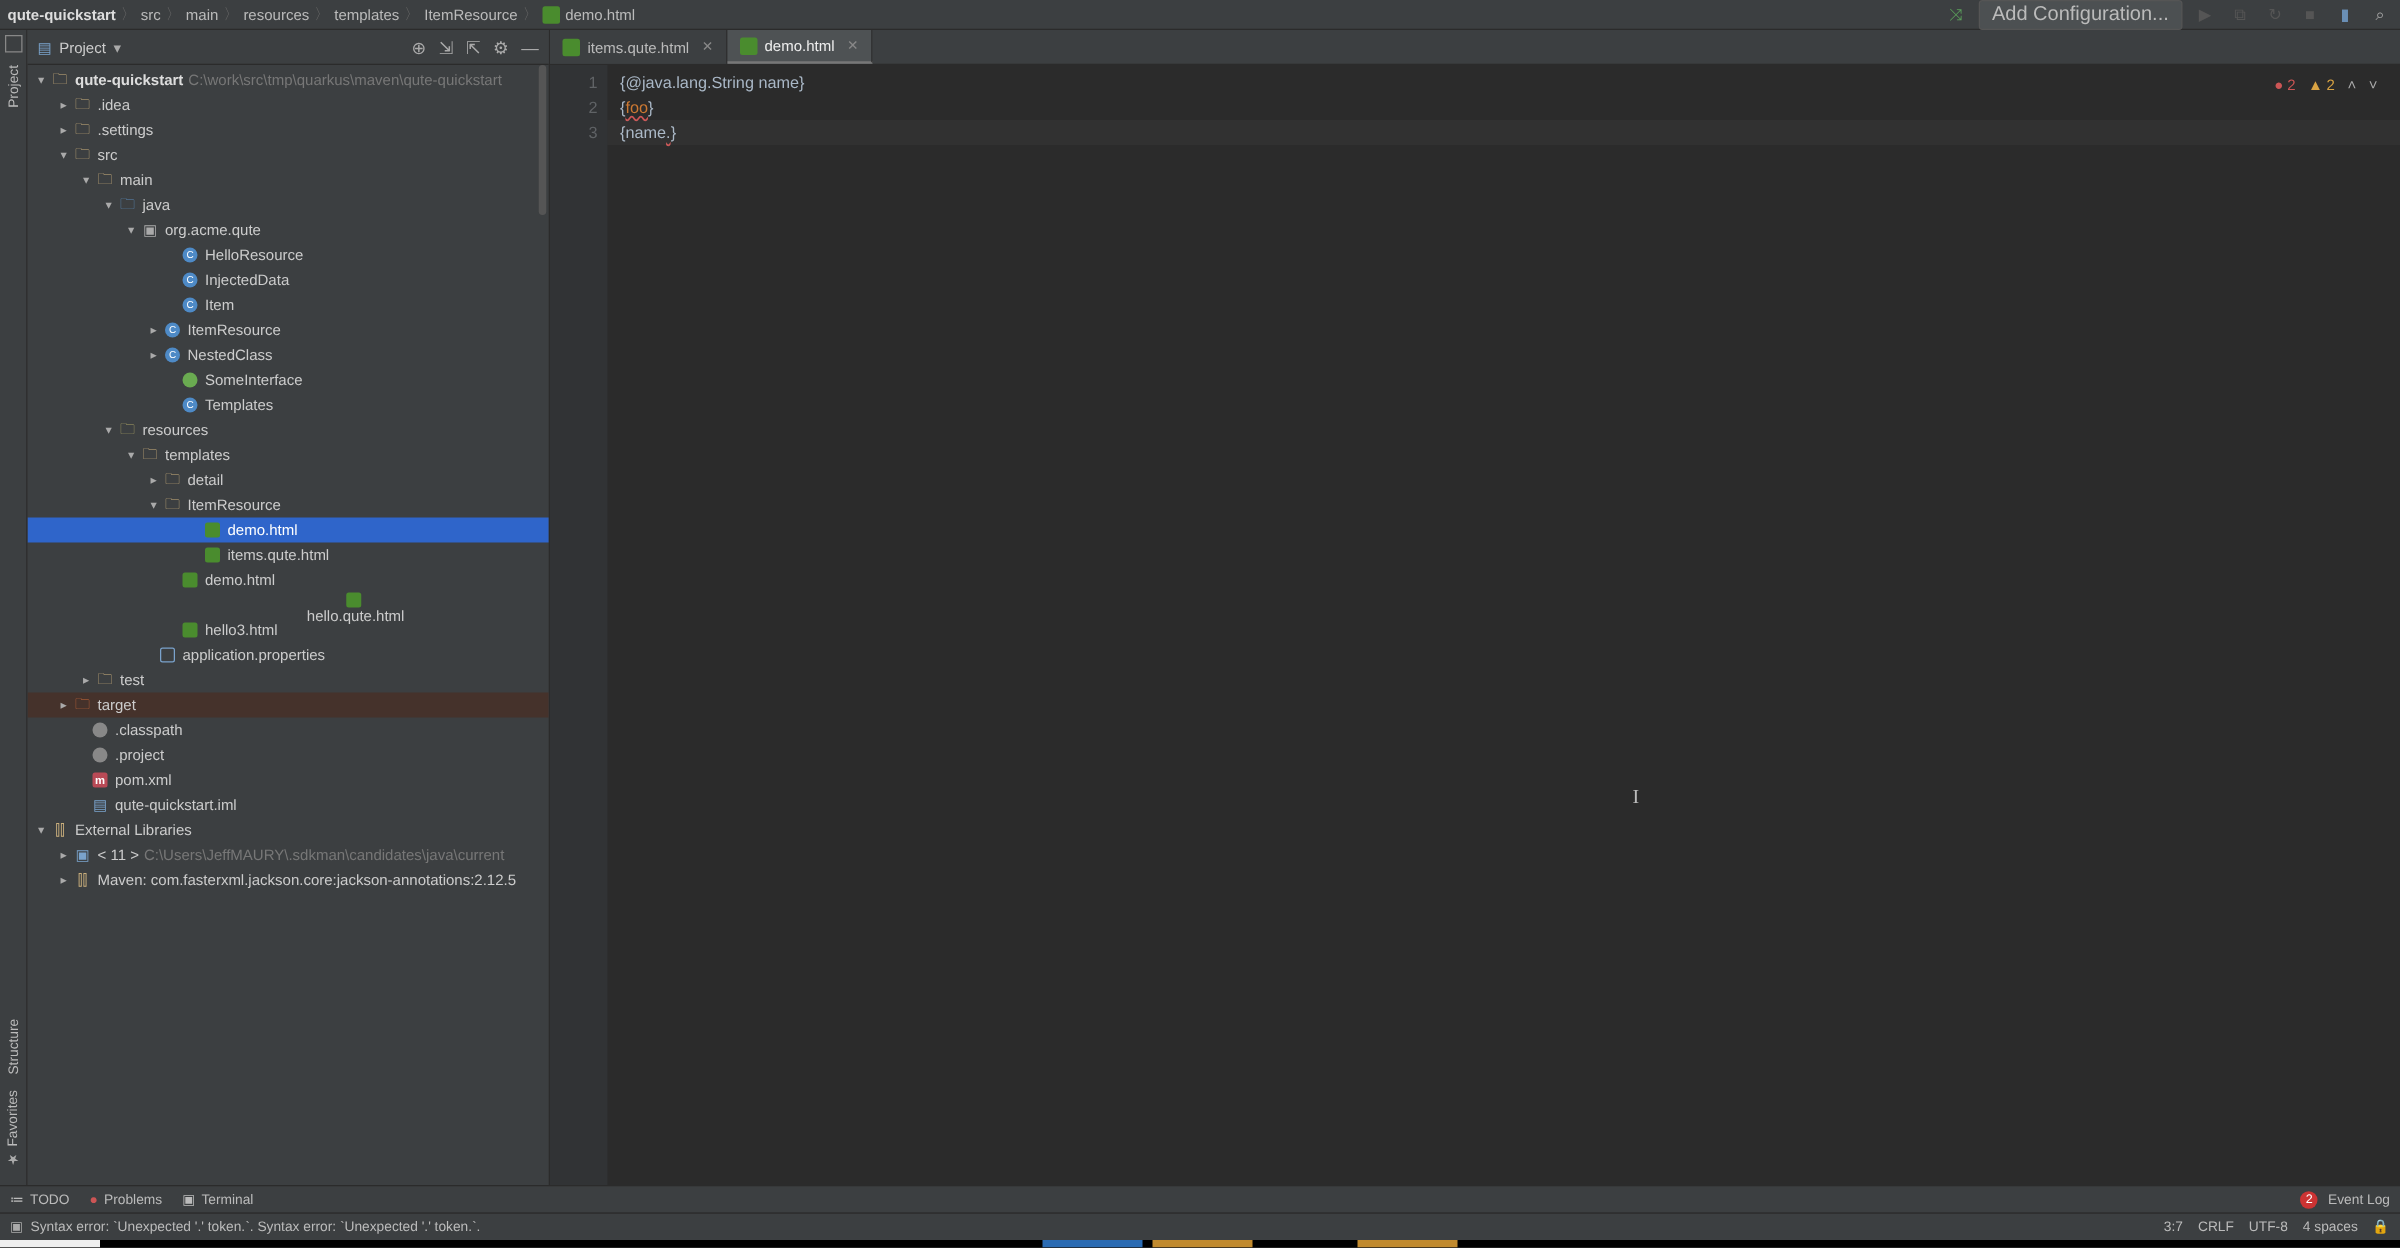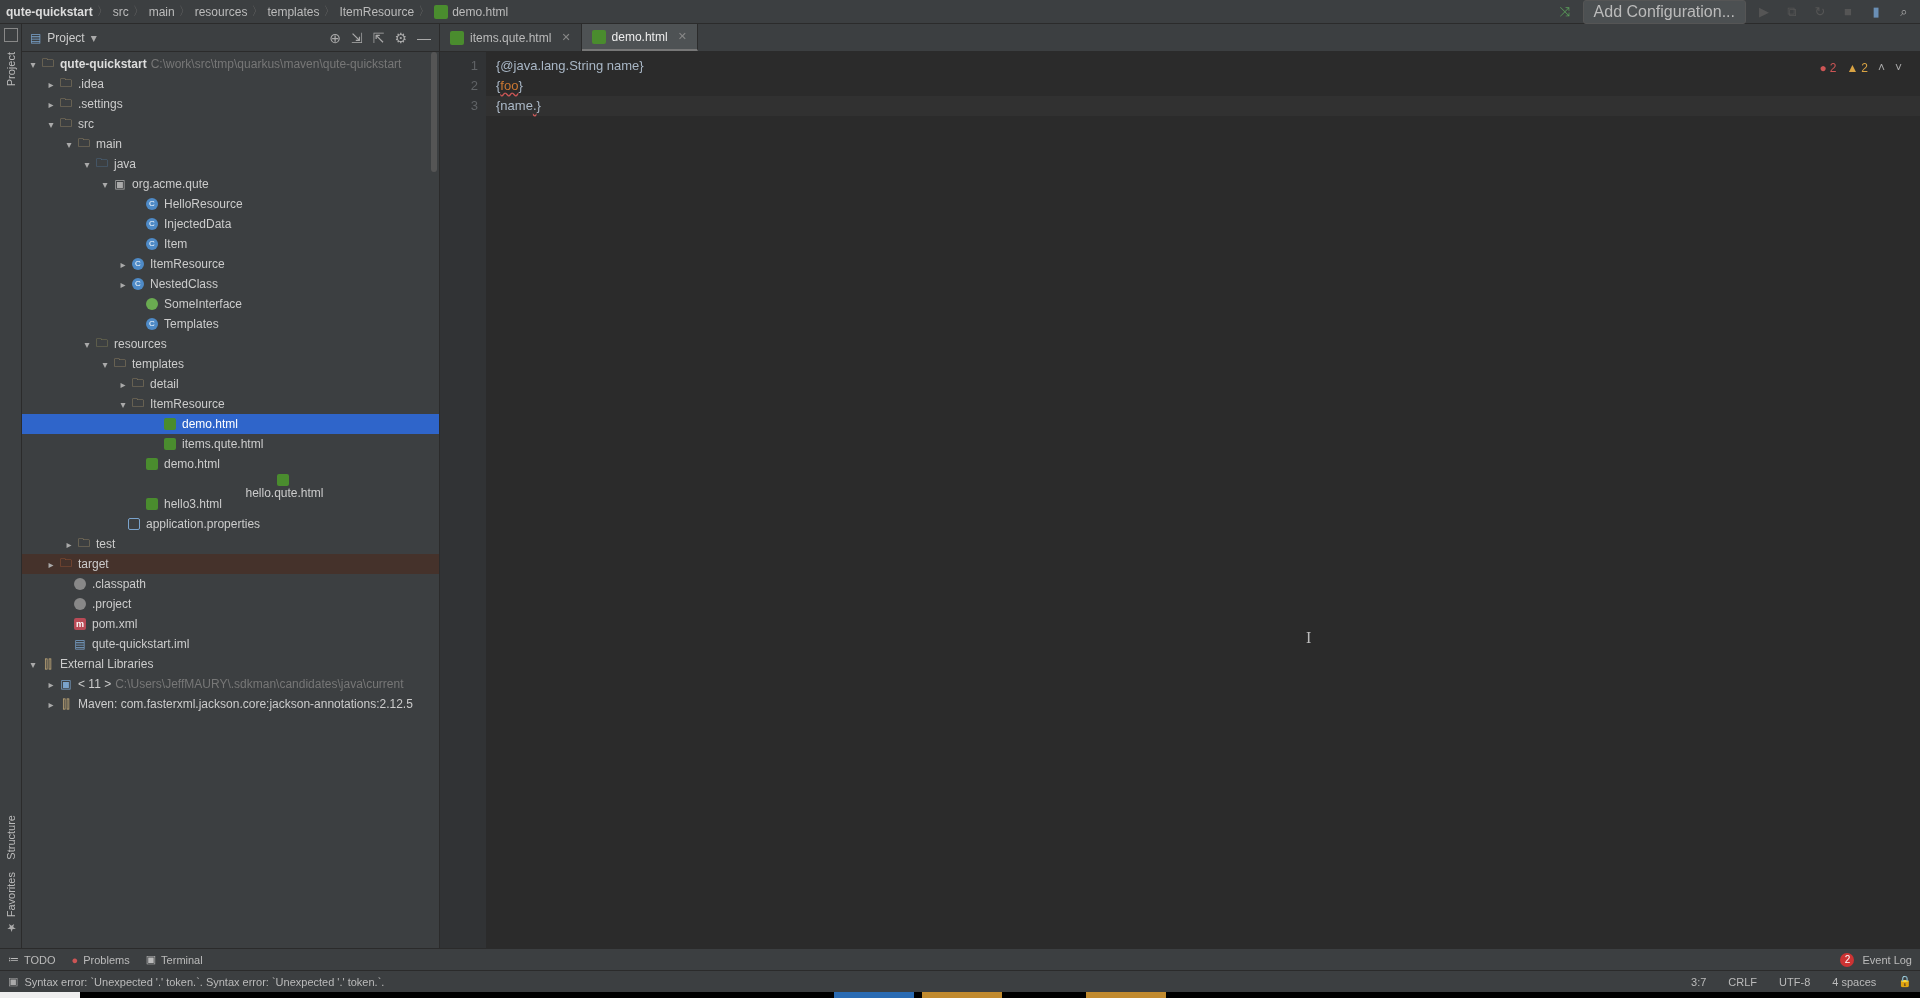--- a/index.html
+++ b/index.html
@@ -73,21 +73,21 @@
 
 
 .bottom-tools { height: 22px; background:#3c3f41; display:flex; align-items:center; padding:0 8px; border-top:1px solid #2b2b2b; gap:16px; }
 .tool-btn { display:flex; align-items:center; gap:5px; font-size:11px; color:#bbb; cursor:pointer;}
 .bottom-right { margin-left:auto; display:flex; gap:8px; align-items:center;}
 .event-badge { background:#cc3333; color:#fff; border-radius:50%; width:14px;height:14px;font-size:10px;text-align:center;line-height:14px;}
 
 
 .status-bar { height: 22px; background:#3c3f41; display:flex; align-items:center; padding:0 8px; border-top:1px solid #2b2b2b; font-size:11px; color:#bbb; gap:14px;}
 .status-left { display:flex; align-items:center; gap:6px; flex:1;}
-.status-right { display:flex; gap:22px; align-items:center;text-align:center;}
+.status-right { display:flex; gap:12px; align-items:center;text-align:center;}
 .lock-icon { color:#aaa; }
 
 
 .taskbar { height:6px; background:#000; display:flex; }
 .taskbar-gap { flex:1; }
 .taskbar-pill { width:80px; background:#c18a2e; margin:0 4px;}
 .taskbar-pill.blue { background:#2a6bb3;}
 
 
 ::-webkit-scrollbar { width:10px; }

